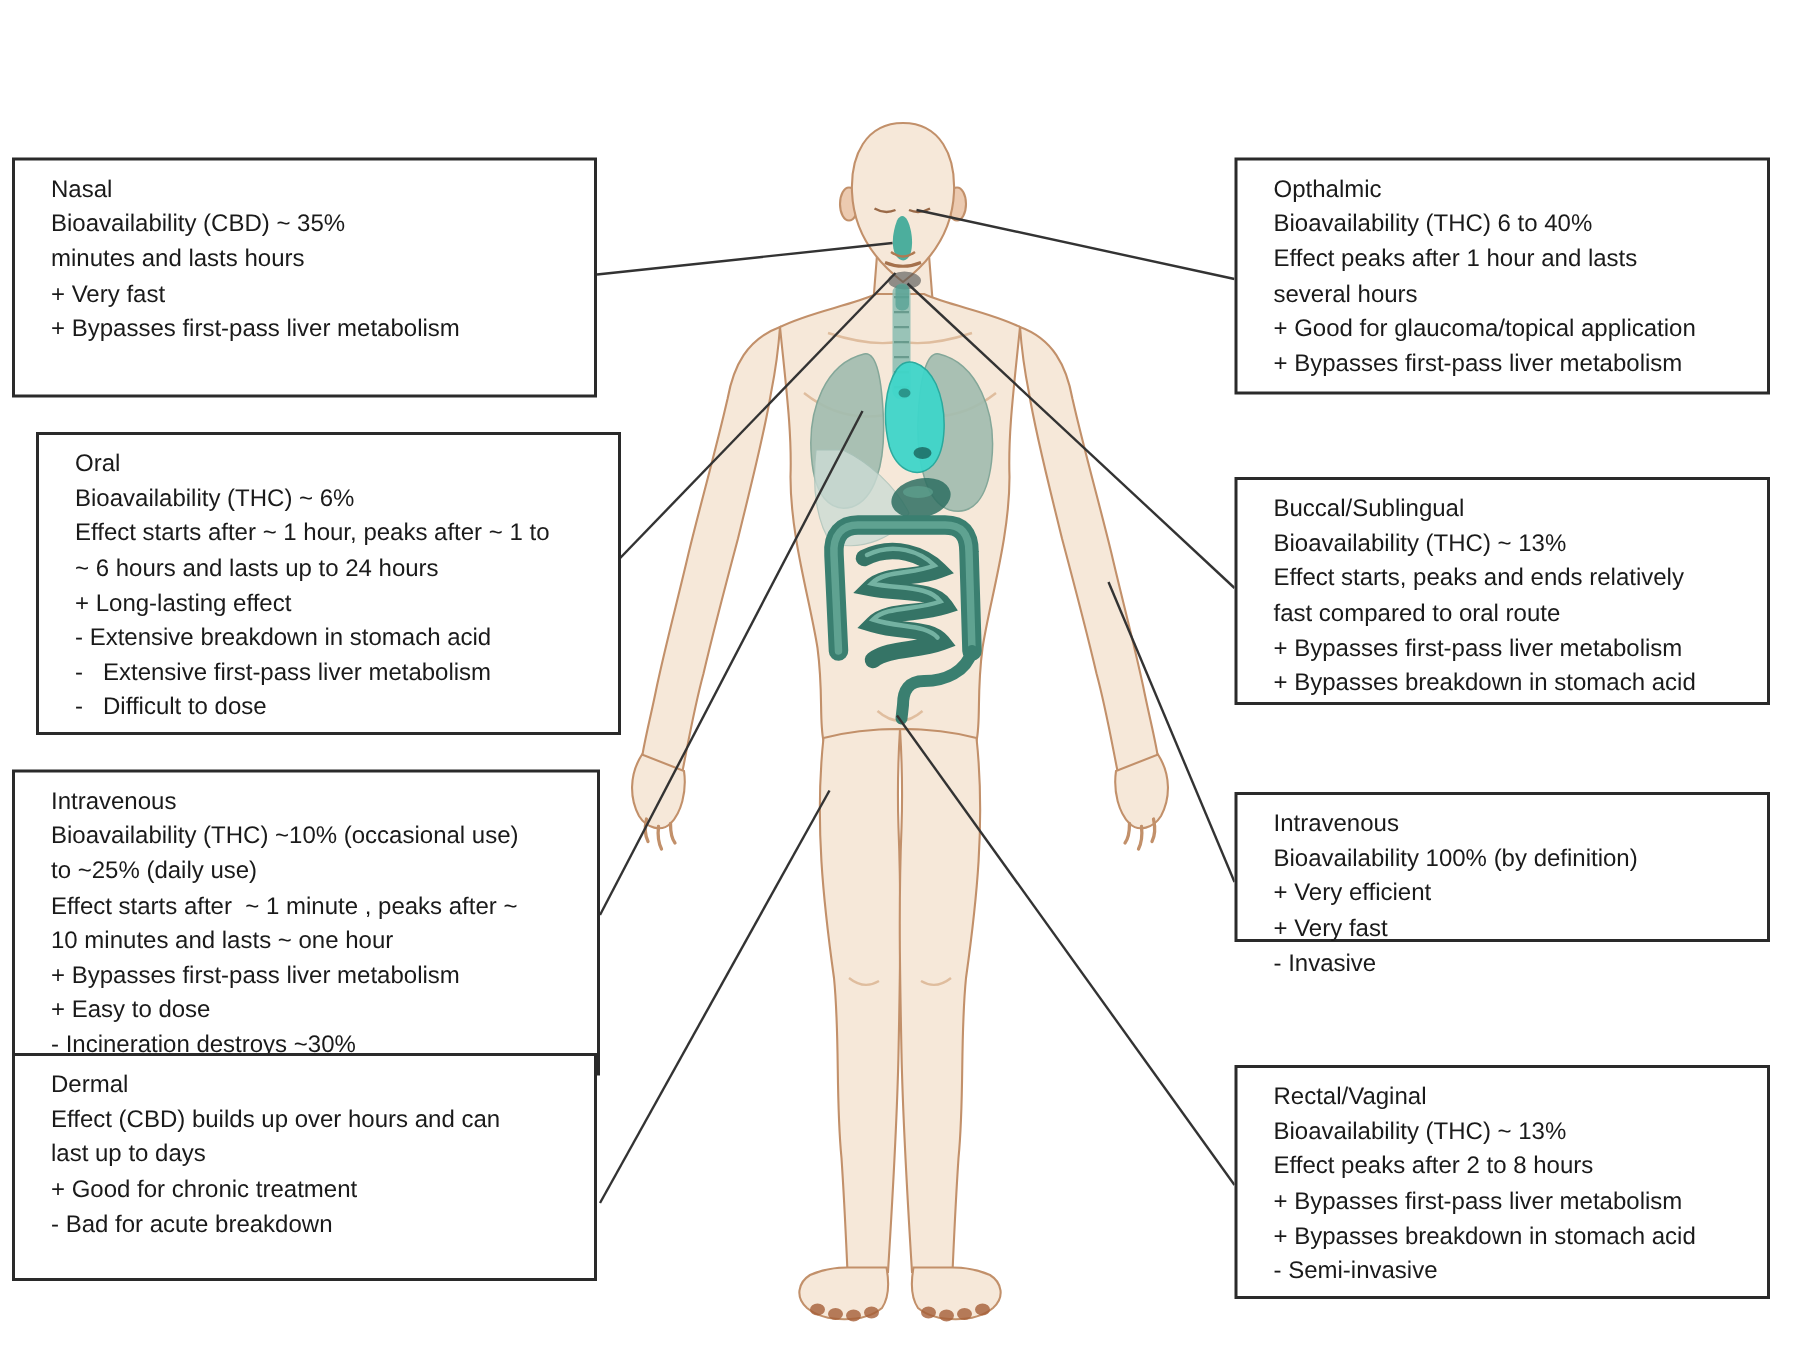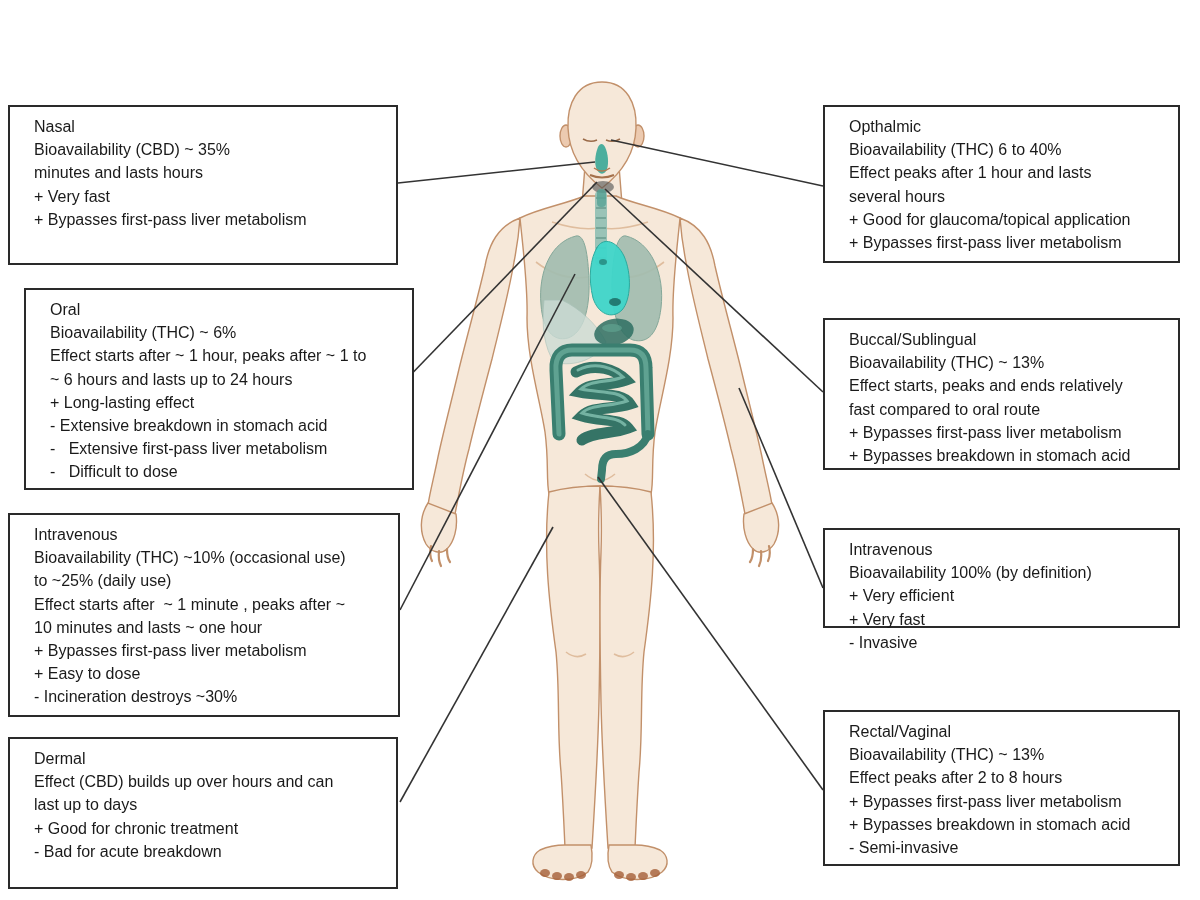--- a/index.html
+++ b/index.html
@@ -153,21 +153,21 @@
     <div class="box-title">Intravenous</div>
     <div class="box-line">Bioavailability (THC) ~10% (occasional use)</div>
     <div class="box-line">to ~25% (daily use)</div>
     <div class="box-line">Effect starts after  ~ 1 minute , peaks after ~</div>
     <div class="box-line">10 minutes and lasts ~ one hour</div>
     <div class="box-line">+ Bypasses first-pass liver metabolism</div>
     <div class="box-line">+ Easy to dose</div>
     <div class="box-line">- Incineration destroys ~30%</div>
   </div>
 
-  <div class="info-box" style="left:8px;top:737px;width:390px;height:152px">
+  <div class="info-box" style="left:8px;top:702px;width:390px;height:152px">
     <div class="box-title">Dermal</div>
     <div class="box-line">Effect (CBD) builds up over hours and can</div>
     <div class="box-line">last up to days</div>
     <div class="box-line">+ Good for chronic treatment</div>
     <div class="box-line">- Bad for acute breakdown</div>
   </div>
 
   <div class="info-box" style="left:823px;top:105px;width:357px;height:158px">
     <div class="box-title">Opthalmic</div>
     <div class="box-line">Bioavailability (THC) 6 to 40%</div>

